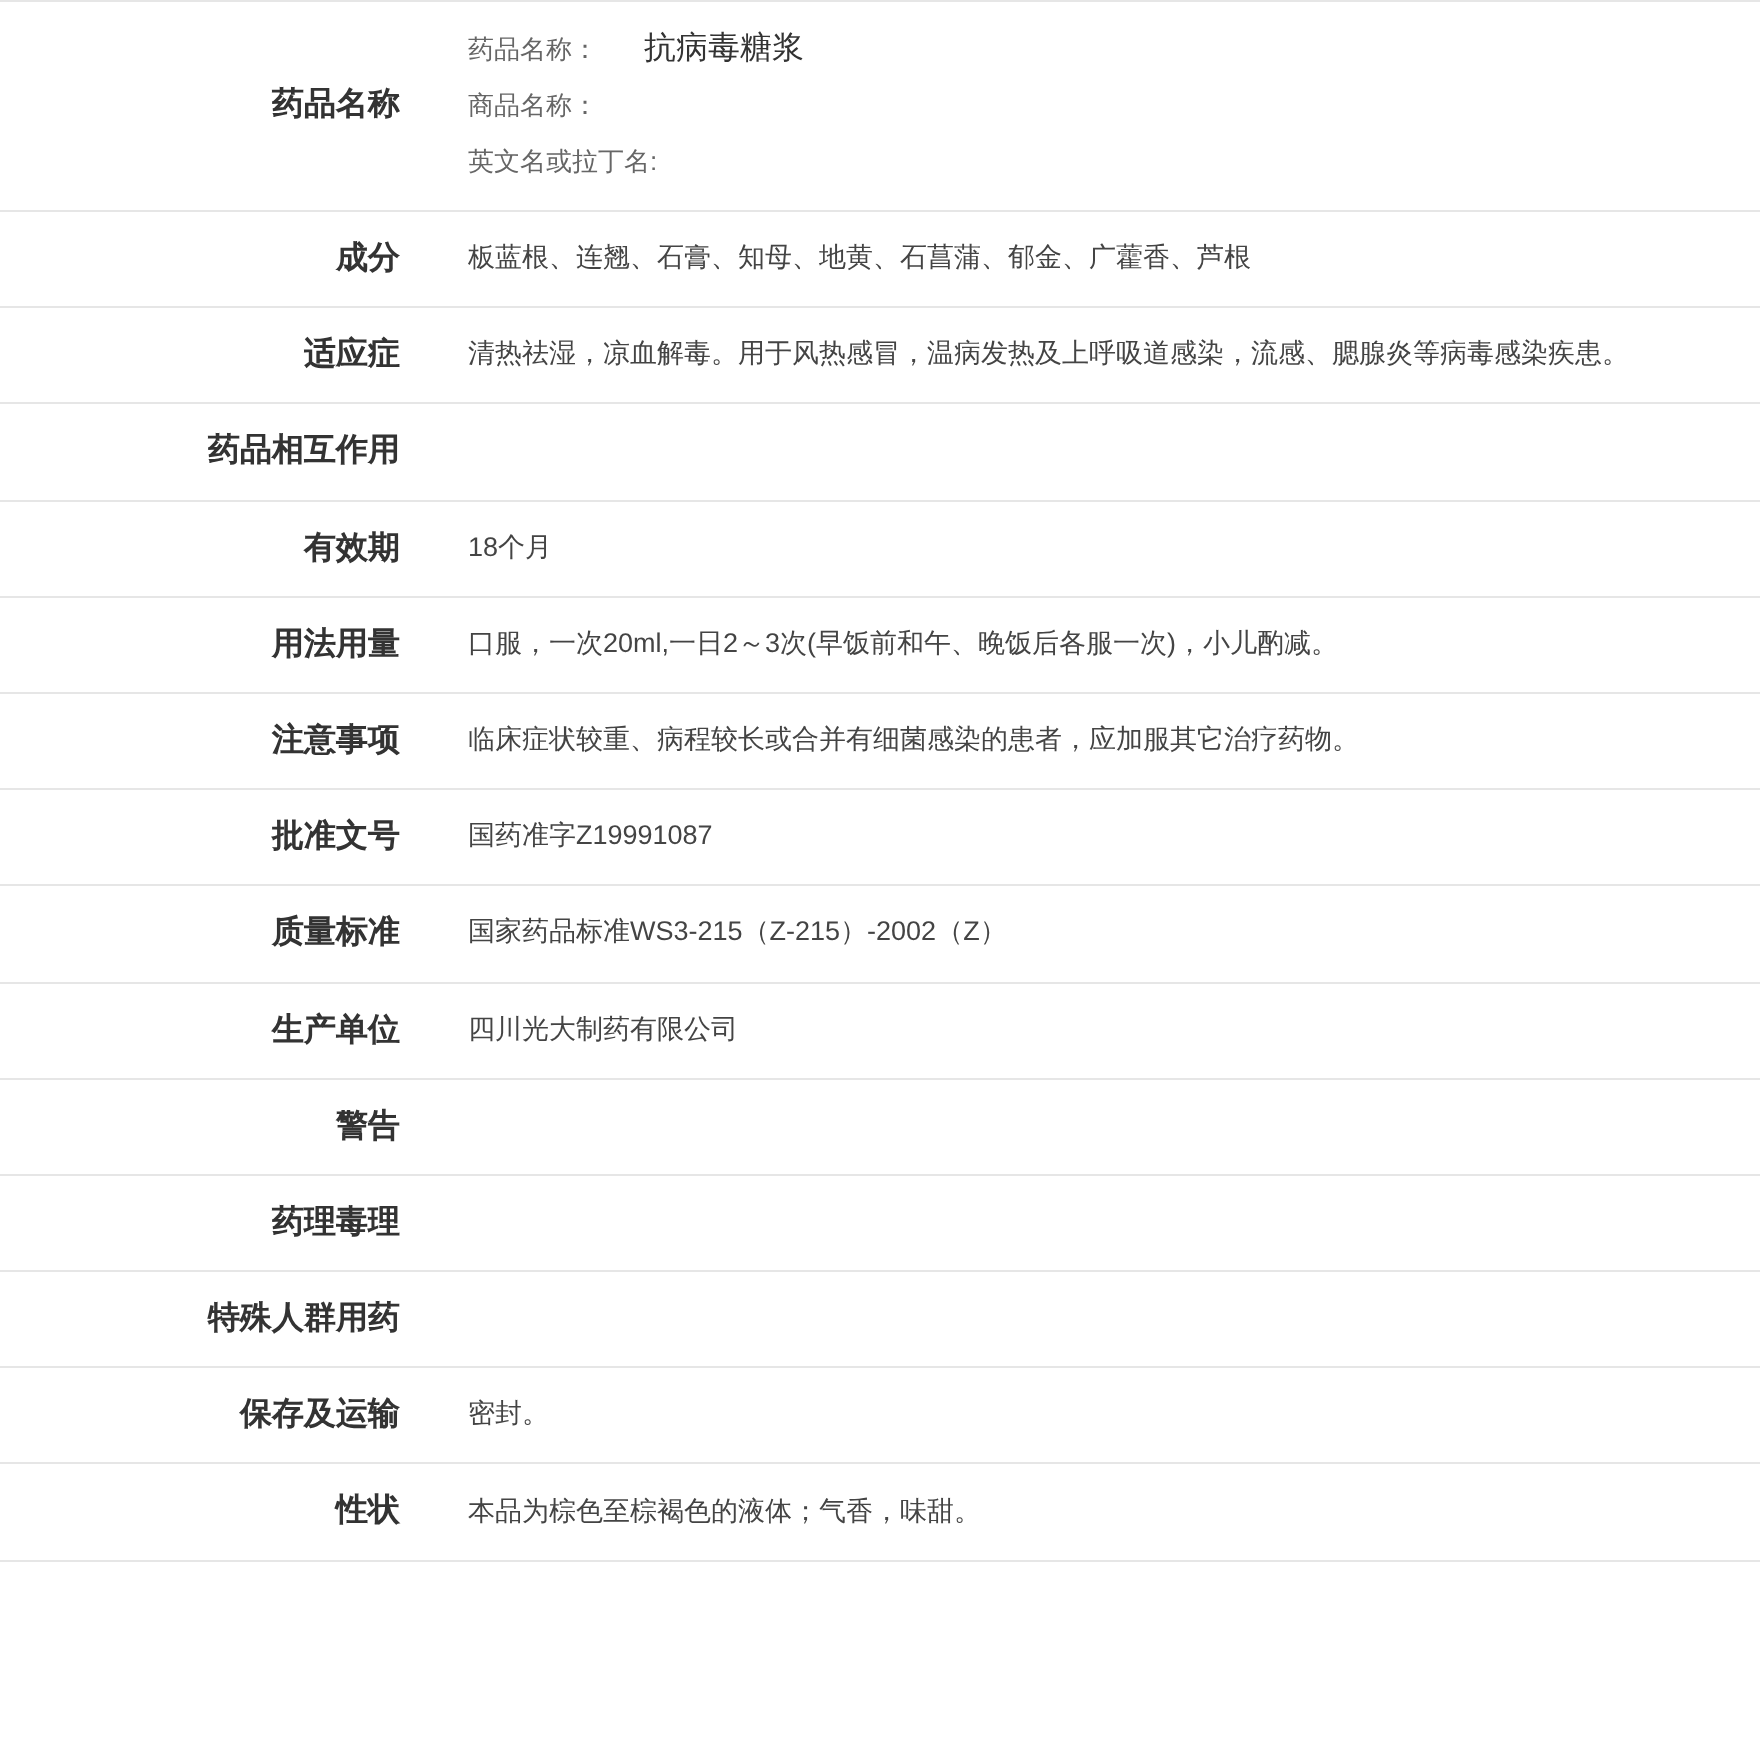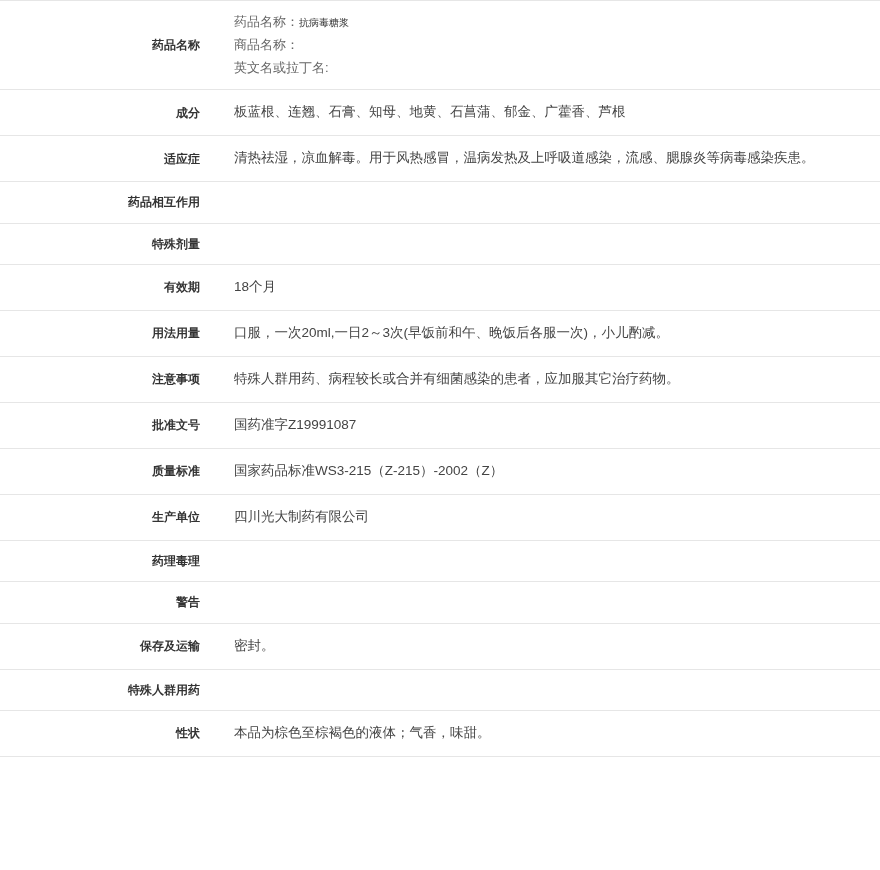--- a/index.html
+++ b/index.html
@@ -22,21 +22,21 @@
   .drug-table tr {
     border-bottom: 1px solid #e6e6e6;
   }
   .drug-table tr:first-child {
     border-top: 1px solid #e6e6e6;
   }
   .label-cell {
     width: 200px;
     text-align: right;
     padding: 10px 14px 10px 0;
-    font-size: 12px;
+    font-size: 16px;
     font-weight: bold;
     color: #333333;
     vertical-align: middle;
     line-height: 1.7;
   }
   .value-cell {
     padding: 10px 12px 10px 20px;
     font-size: 13.5px;
     color: #444444;
     vertical-align: middle;
@@ -53,21 +53,22 @@
     color: #666666;
     font-size: 13px;
     line-height: 1.75;
   }
   .name-block-line .nb-label {
     color: #666666;
     text-align: right;
   }
   .name-block-line .nb-value {
     color: #333333;
-    font-size: 10px;
+    font-size: 16px;
+    margin-left: 23px;
   }
   .row-tall .label-cell {
     vertical-align: middle;
   }
 </style>
 </head>
 <body>
 
 <table class="drug-table">
   <tbody>
@@ -90,74 +91,70 @@
       <td class="label-cell">适应症</td>
       <td class="value-cell">清热祛湿，凉血解毒。用于风热感冒，温病发热及上呼吸道感染，流感、腮腺炎等病毒感染疾患。</td>
     </tr>
 
     <tr>
       <td class="label-cell">药品相互作用</td>
       <td class="value-cell empty"></td>
     </tr>
 
 
-    <tr>
-      <td class="label-cell">特殊剂量</td>
-      <td class="value-cell empty"></td>
-    </tr>
 
     <tr>
       <td class="label-cell">有效期</td>
       <td class="value-cell">18个月</td>
     </tr>
 
     <tr>
       <td class="label-cell">用法用量</td>
       <td class="value-cell">口服，一次20ml,一日2～3次(早饭前和午、晚饭后各服一次)，小儿酌减。</td>
     </tr>
 
     <tr>
       <td class="label-cell">注意事项</td>
-      <td class="value-cell">特殊人群用药、病程较长或合并有细菌感染的患者，应加服其它治疗药物。</td>
+      <td class="value-cell">临床症状较重、病程较长或合并有细菌感染的患者，应加服其它治疗药物。</td>
     </tr>
 
     <tr>
       <td class="label-cell">批准文号</td>
       <td class="value-cell">国药准字Z19991087</td>
     </tr>
 
     <tr>
       <td class="label-cell">质量标准</td>
       <td class="value-cell">国家药品标准WS3-215（Z-215）-2002（Z）</td>
     </tr>
 
     <tr>
       <td class="label-cell">生产单位</td>
       <td class="value-cell">四川光大制药有限公司</td>
     </tr>
 
     <tr>
-      <td class="label-cell">药理毒理</td>
+      <td class="label-cell">警告</td>
       <td class="value-cell empty"></td>
     </tr>
 
     <tr>
-      <td class="label-cell">警告</td>
+      <td class="label-cell">药理毒理</td>
       <td class="value-cell empty"></td>
     </tr>
 
 
     <tr>
-      <td class="label-cell">保存及运输</td>
-      <td class="value-cell">密封。</td>
+      <td class="label-cell">特殊人群用药</td>
+      <td class="value-cell empty"></td>
     </tr>
 
     <tr>
-      <td class="label-cell">特殊人群用药</td>
-      <td class="value-cell empty"></td>
+      <td class="label-cell">保存及运输</td>
+      <td class="value-cell">密封。</td>
     </tr>
 
     <tr>
       <td class="label-cell">性状</td>
       <td class="value-cell">本品为棕色至棕褐色的液体；气香，味甜。</td>
     </tr>
 
   </tbody>
 </table>
 

